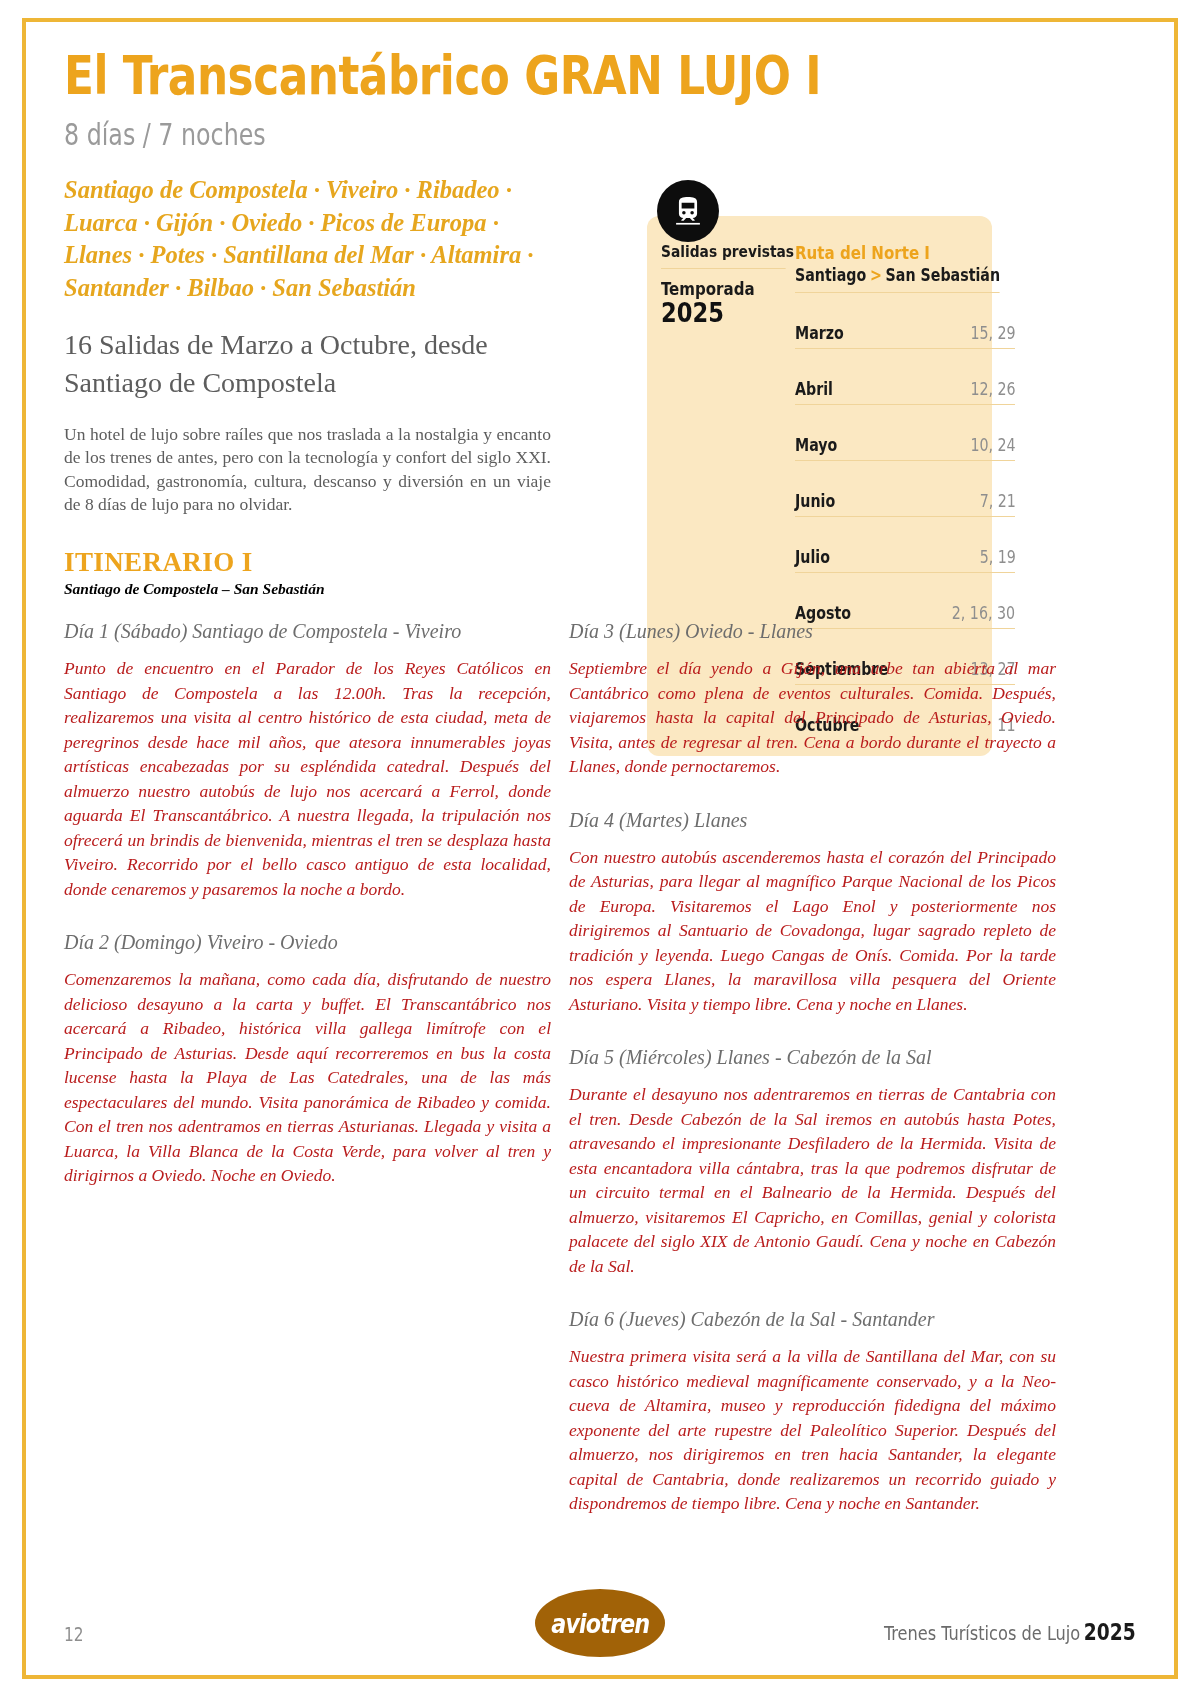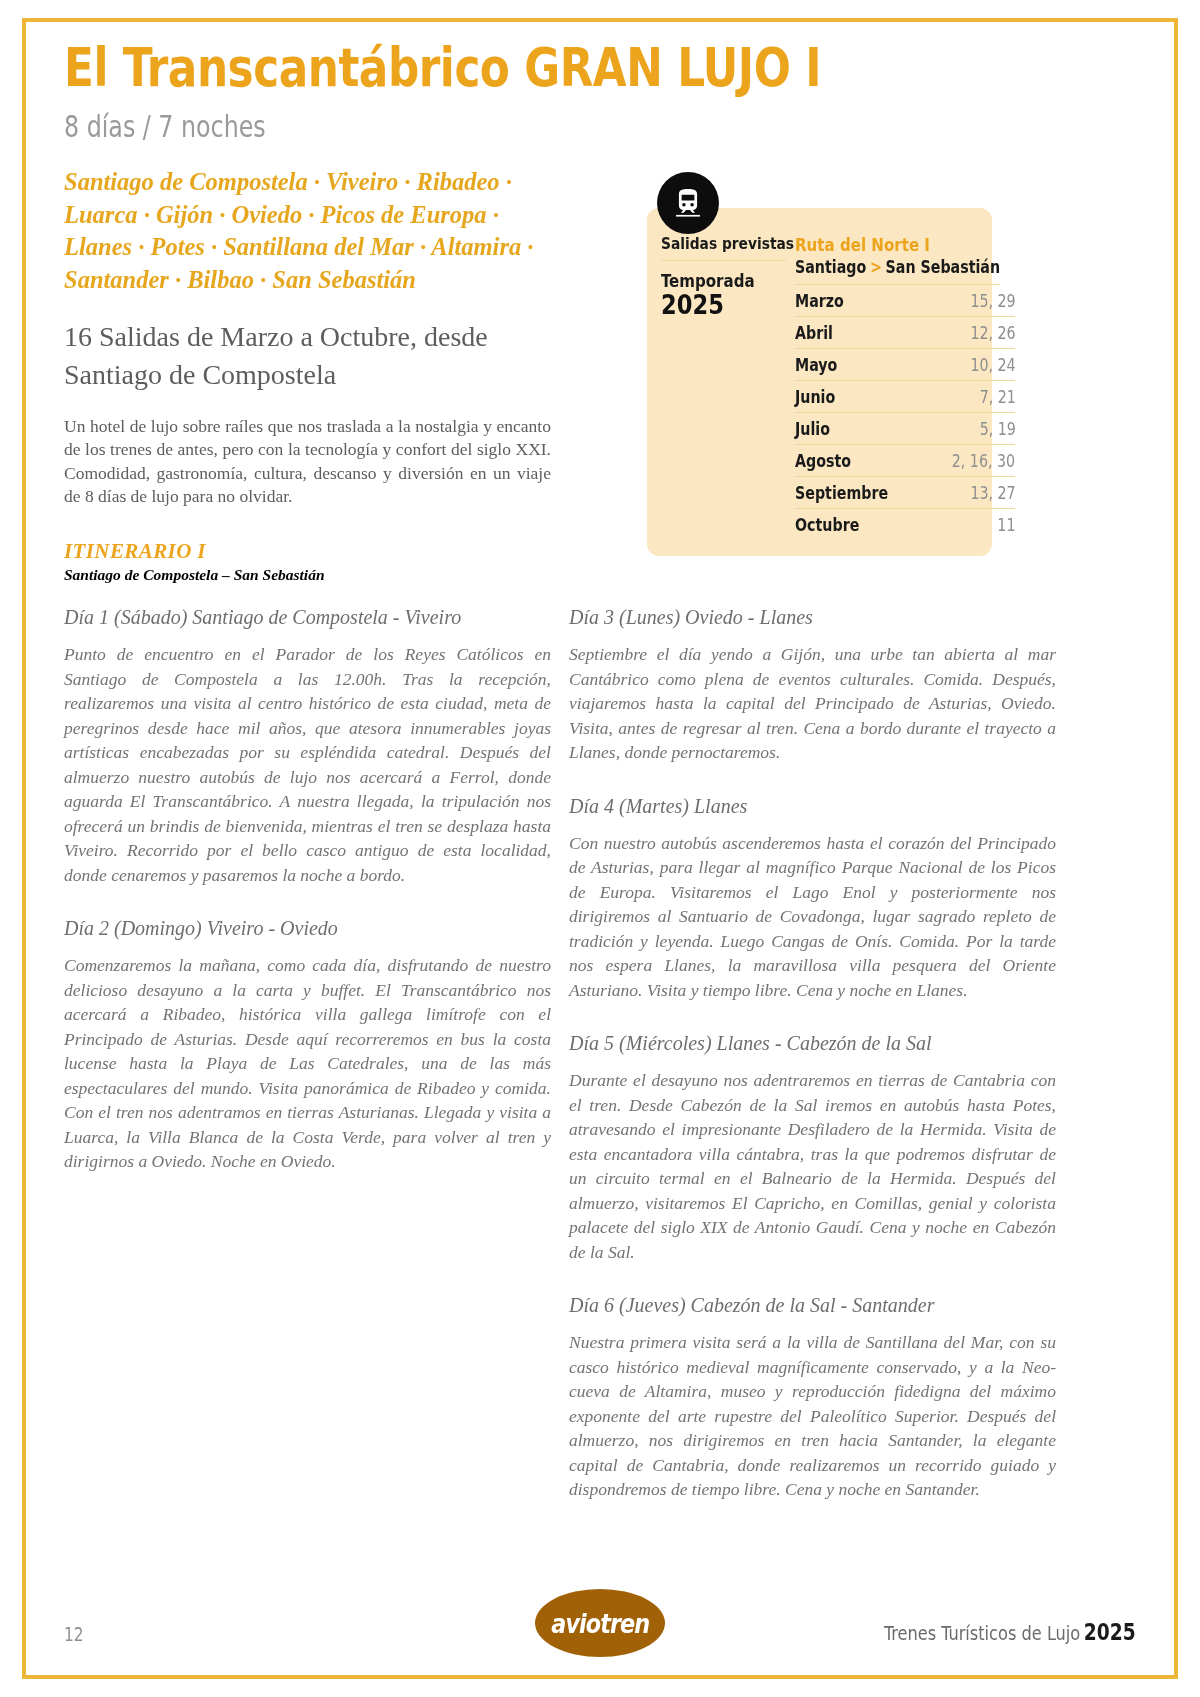--- a/index.html
+++ b/index.html
@@ -21,21 +21,21 @@
     left: 22px;
     top: 18px;
     right: 22px;
     bottom: 18px;
     border: 4px solid #eeb636;
     pointer-events: none;
   }
   .content {
     position: absolute;
     left: 64px;
-    top: 40px;
+    top: 48px;
     width: 1000px;
   }
 
   
   .title {
     font-family: "DejaVu Sans Condensed", "Liberation Sans Narrow", "Liberation Sans", sans-serif;
     font-weight: bold;
     font-size: 54px;
     line-height: 1.02;
     color: #eda41d;
@@ -83,22 +83,21 @@
     line-height: 1.35;
     color: #5d5d5d;
     text-align: justify;
     margin: 0 0 30px 0;
   }
 
   
   .itin-title {
     font-family: "Liberation Serif", serif;
     font-weight: bold;
-    font-style: italic;
-    font-size: 21px;
+    font-size: 27px;
     color: #eda41d;
     margin: 0 0 2px 0;
     letter-spacing: 0.4px;
   }
   .itin-sub {
     font-family: Liberation Serif, serif;
     font-weight: bold;
     font-style: italic;
     font-size: 15.5px;
     color: #000000;
@@ -189,20 +188,21 @@
     transform-origin: left center;
     white-space: nowrap;
   }
   .route-pair .arrow { color: #eda41d; padding: 0 4px; }
   .dep-row {
     display: flex;
     justify-content: space-between;
     align-items: flex-start;
     padding: 6px 0 5px 0;
     border-bottom: 1.5px solid #f0d49a;
+    margin-top: 24px;
   }
   .dep-row:last-child { border-bottom: none; }
   .dep-month {
     font-family: "DejaVu Sans Condensed", "Liberation Sans Narrow", "Liberation Sans", sans-serif;
     font-weight: bold;
     font-size: 17px;
     color: #1a1a1a;
     transform: scaleX(0.93);
     transform-origin: left center;
   }
@@ -231,21 +231,21 @@
     font-style: italic;
     font-size: 20px;
     color: #6d6d6d;
     margin: 0 0 13px 0;
   }
   .day-body {
     font-family: "Liberation Serif", serif;
     font-style: italic;
     font-size: 17.5px;
     line-height: 1.40;
-    color: #737373;
+    color: #b91c1c;
     text-align: justify;
     margin: 0 0 30px 0;
   }
   .photo {
     width: 487px;
     height: 345px;
     margin-top: 6px;
     background:
       linear-gradient(180deg, rgba(120,160,205,0.55) 0%, rgba(120,160,205,0) 42%),
       radial-gradient(ellipse at 72% 30%, #f4c healthy 0%, transparent 0%),

